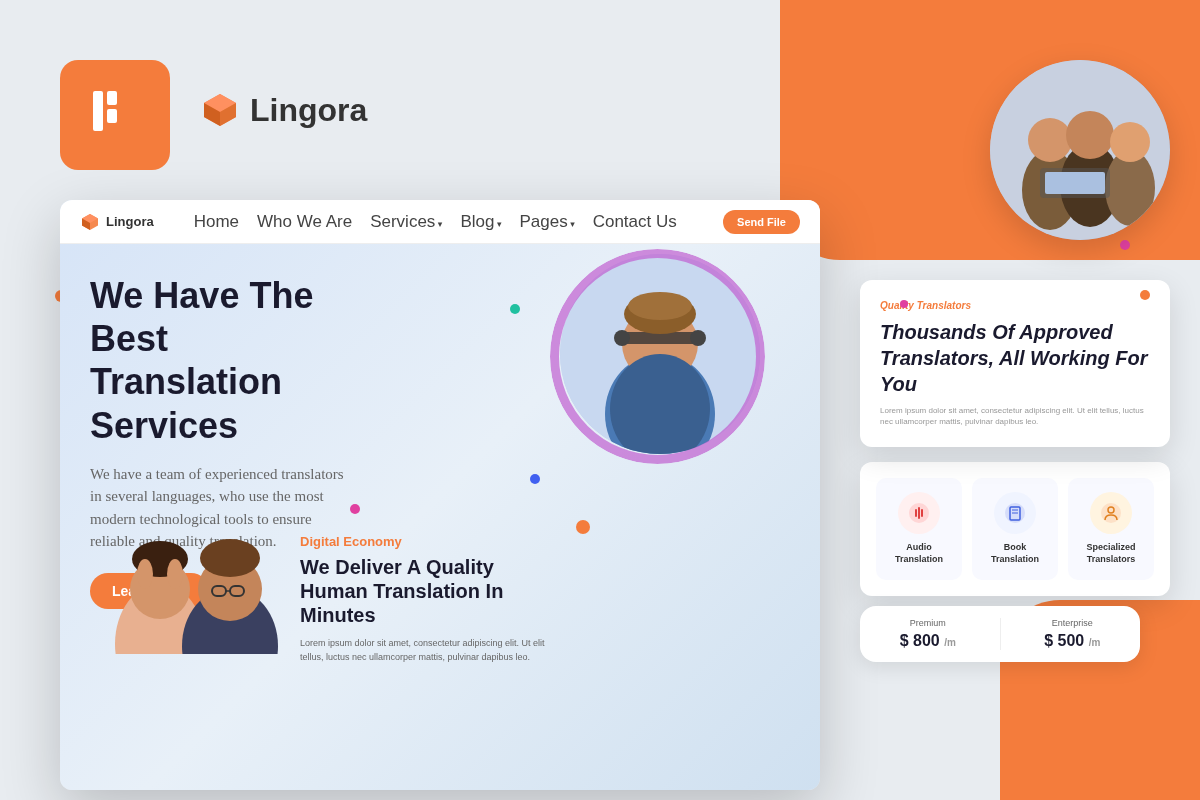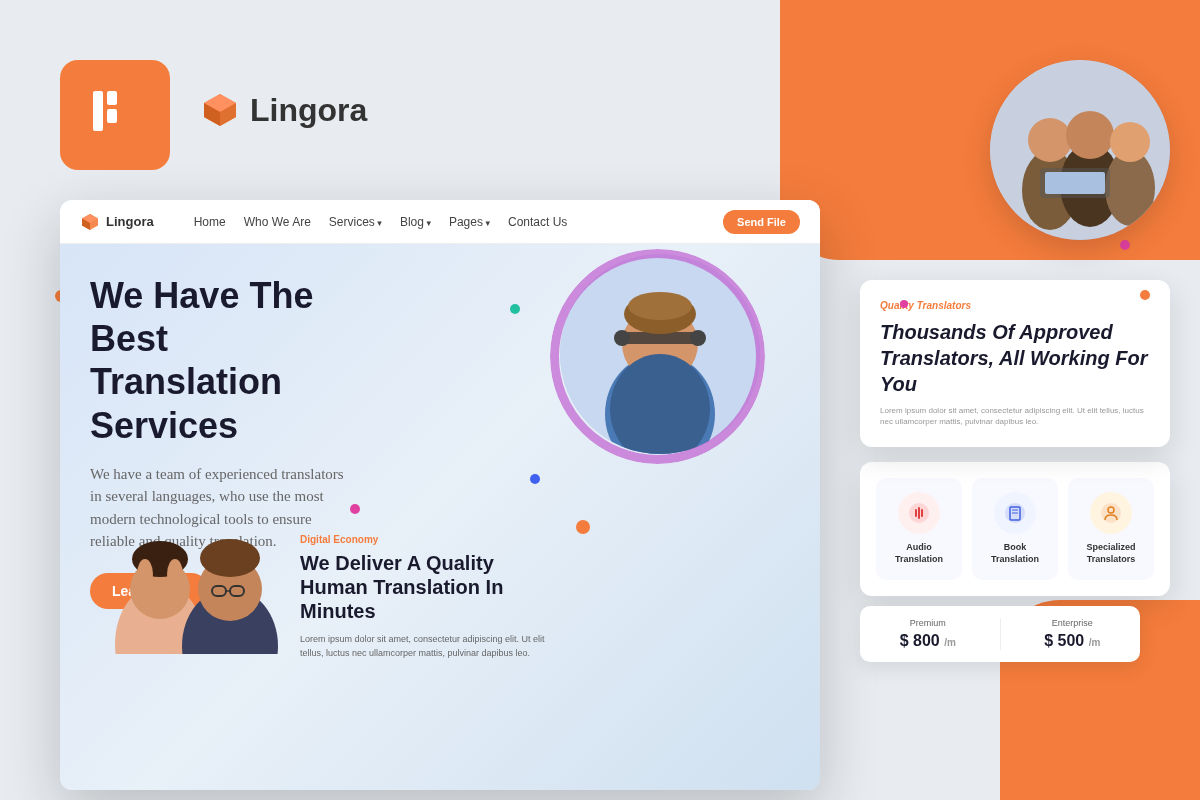--- a/index.html
+++ b/index.html
@@ -113,21 +113,21 @@
       font-weight: 700;
       color: #333;
     }
     .nav-links {
       display: flex;
       align-items: center;
       gap: 18px;
       flex: 1;
     }
     .nav-link {
-      font-size: 12px;
+      font-size: 17px;
       color: #444;
       cursor: pointer;
     }
     .nav-link.has-arrow::after {
       content: ' ▾';
       font-size: 9px;
     }
     .nav-send-btn {
       background: #f47c3c;
       color: white;
@@ -186,21 +186,21 @@
       align-items: center;
       justify-content: center;
     }
 
     
     .dot {
       position: absolute;
       border-radius: 50%;
     }
     .section-label {
-      font-size: 10px;
+      font-size: 13px;
       color: #f47c3c;
       font-weight: 600;
       margin-bottom: 6px;
     }
     .section-title {
       font-size: 20px;
       font-weight: 900;
       color: #1a1a2e;
       line-height: 1.2;
       margin-bottom: 10px;
@@ -328,21 +328,21 @@
       color: #333;
       line-height: 1.3;
     }
 
     
     .pricing-hint {
       position: absolute;
       bottom: 10px;
       right: 30px;
       background: white;
-      border-radius: 10px;
+      border-radius: 16px;
       padding: 12px 16px;
       box-shadow: 0 5px 20px rgba(0,0,0,0.1);
       display: flex;
       gap: 20px;
       width: 280px;
       z-index: 8;
     }
     .pricing-plan {
       flex: 1;
       text-align: center;

